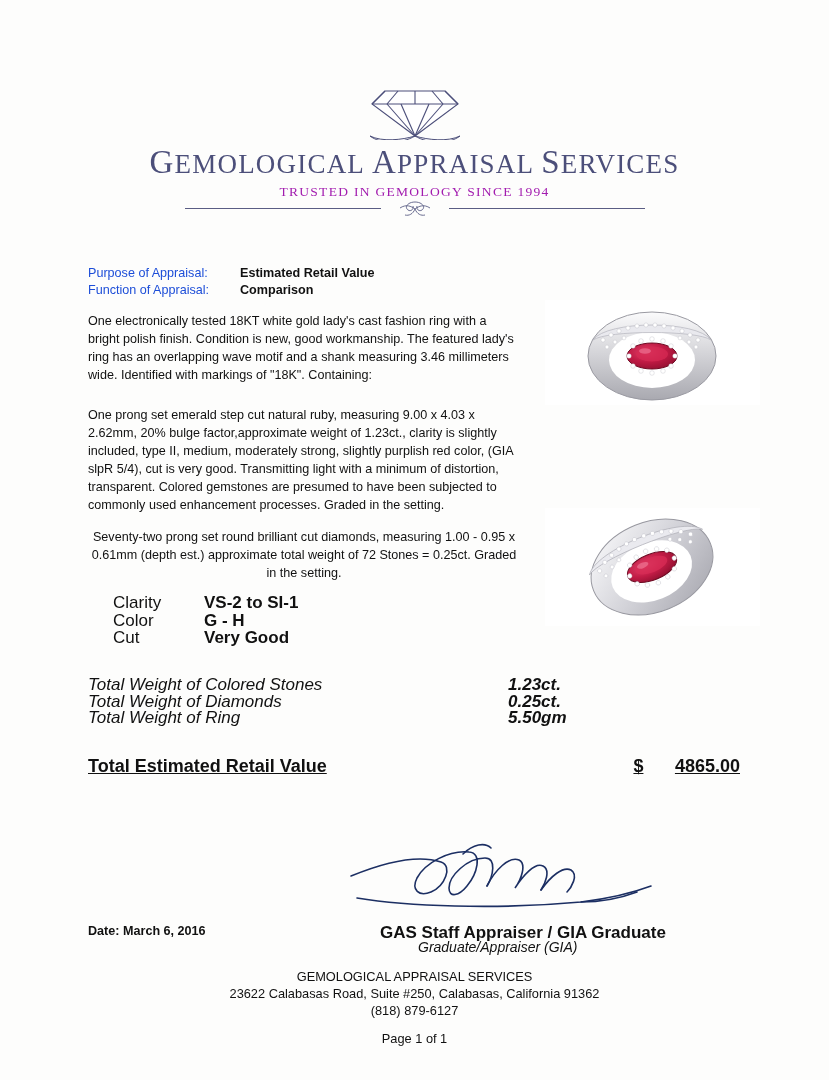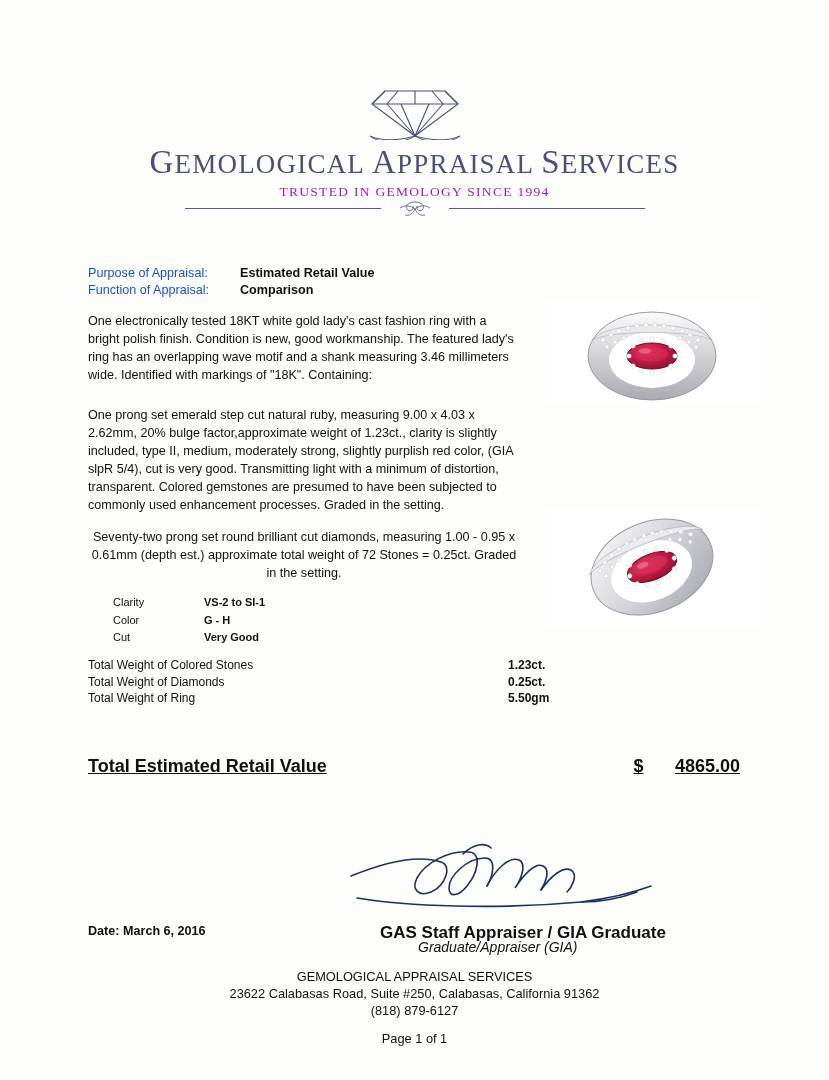--- a/index.html
+++ b/index.html
@@ -102,33 +102,34 @@
   }
   #para1 { top: 312px; }
   #para2 { top: 406px; }
   #para3 { top: 528px; text-align: center; }
 
   
   .spec-table {
     position: absolute;
     left: 113px;
     top: 594px;
-    font-size: 11px;
+    font-size: 17px;
   }
   .spec-row { display: flex; line-height: 17.5px; }
   .spec-name { width: 91px; }
   .spec-val { font-weight: bold; }
 
   
   .totals {
     position: absolute;
     left: 88px;
-    top: 657px;
+    top: 677px;
     width: 652px;
-    font-size: 12px;
+    font-size: 17px;
+    font-style: italic;
   }
   .total-row {
     display: flex;
     line-height: 16.5px;
   }
   .total-label { width: 420px; }
   .total-val { font-weight: bold; }
 
   .grand-total {
     position: absolute;

